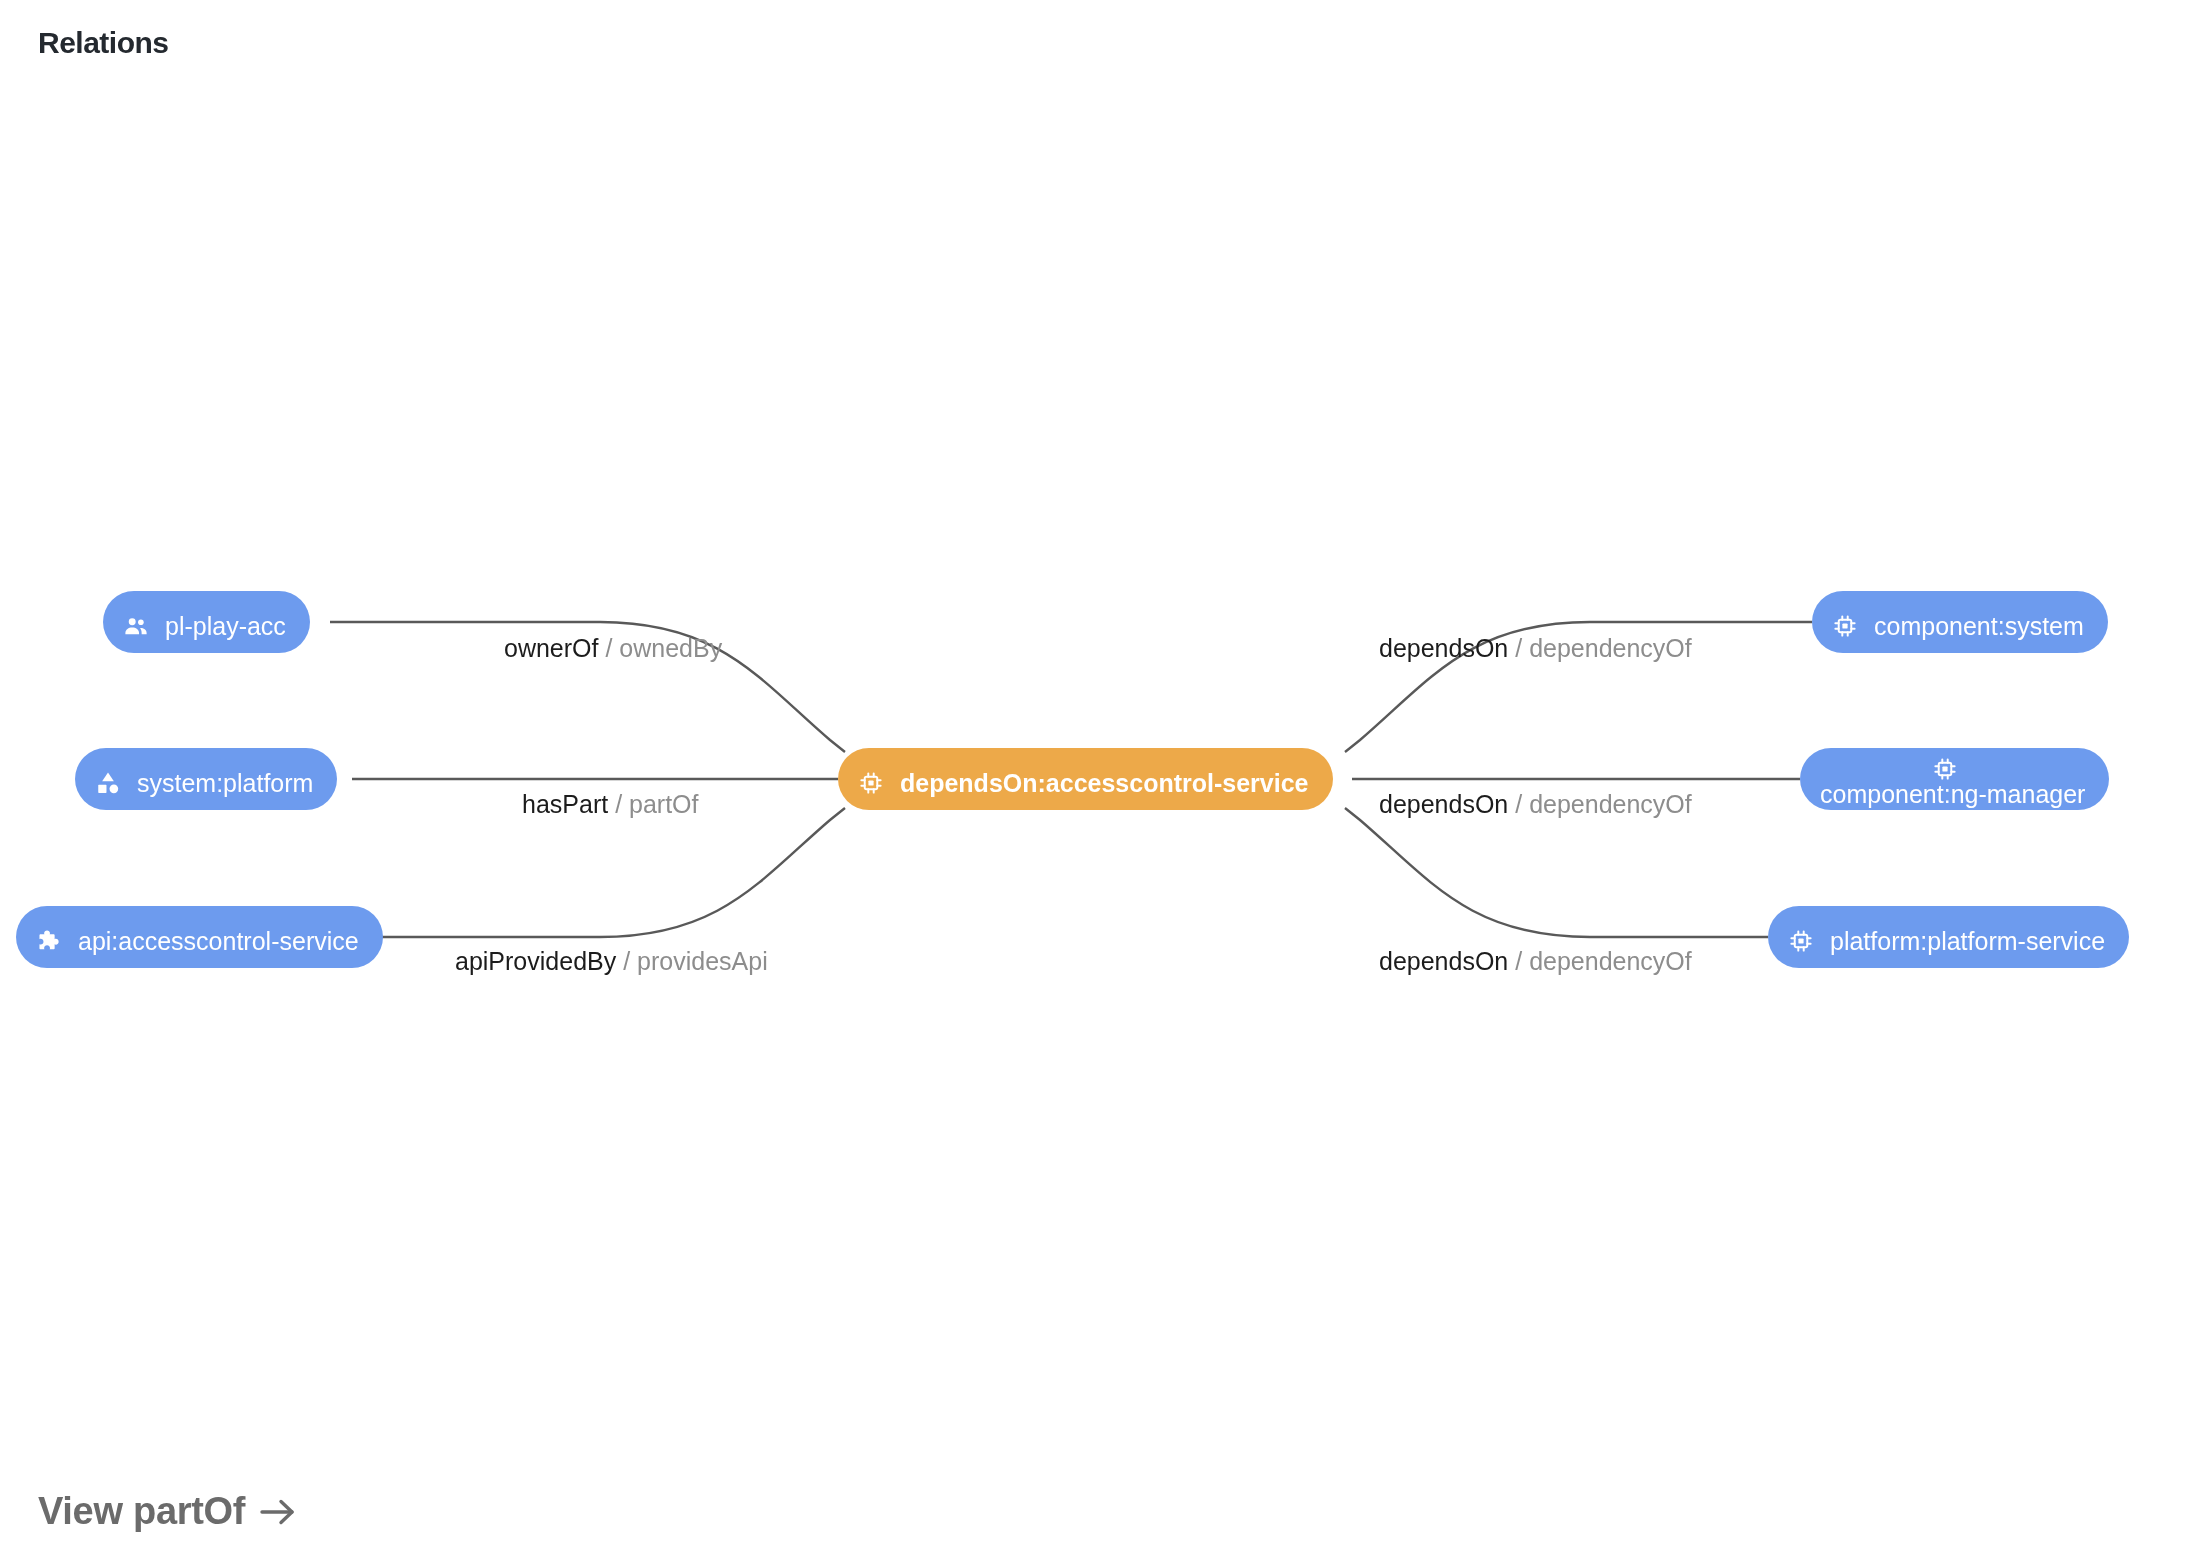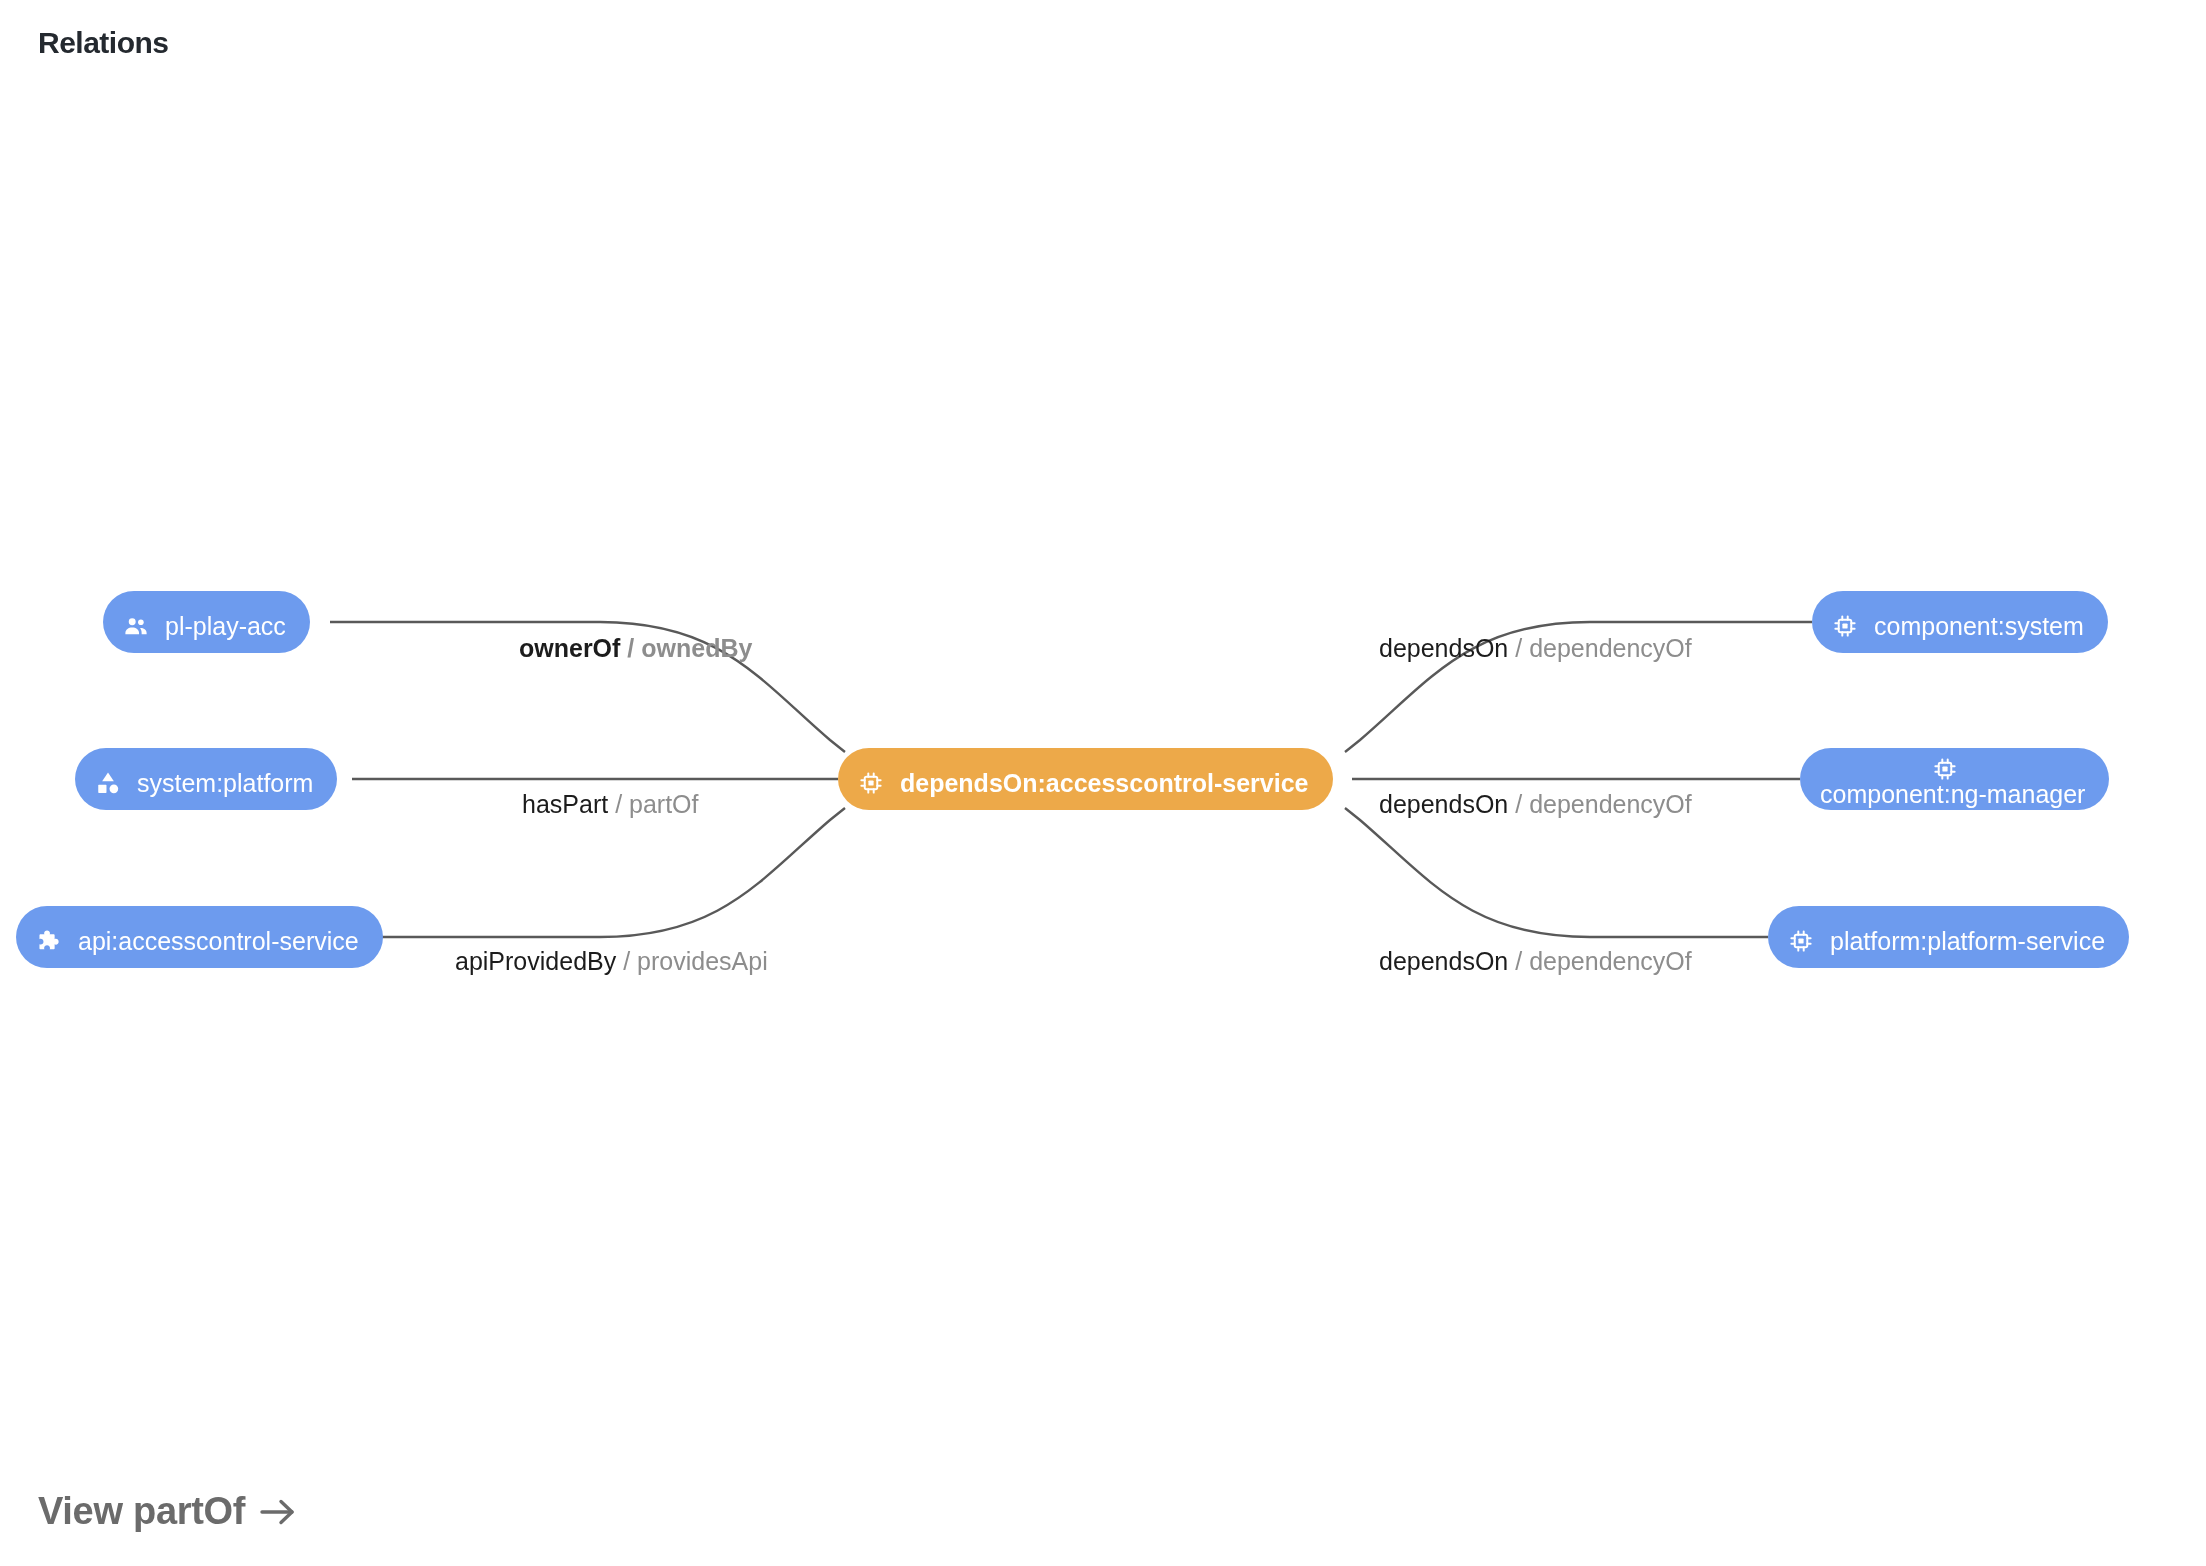--- a/index.html
+++ b/index.html
@@ -199,21 +199,21 @@
     <span class="node-icon">
       <svg width="26" height="26" viewBox="0 0 24 24" fill="none" stroke="#ffffff" stroke-width="1.8">
         <rect x="6.2" y="6.2" width="11.6" height="11.6" rx="1.6"></rect>
         <rect x="9.6" y="9.6" width="4.8" height="4.8" rx="0.8" fill="#ffffff" stroke="none"></rect>
         <path d="M9.5 3.1v3.1M14.5 3.1v3.1M9.5 17.8v3.1M14.5 17.8v3.1M3.1 9.5h3.1M3.1 14.5h3.1M17.8 9.5h3.1M17.8 14.5h3.1" stroke-linecap="round"></path>
       </svg>
     </span>
     <span class="node-label">platform:platform-service</span>
   </div>
 
-  <div class="edge-label" style="left:519px; top:636px;font-weight:bold;">
+  <div class="edge-label" style="left:504px; top:636px;">
     <span>ownerOf</span>
     <span class="sep"> / </span>
     <span class="rev">ownedBy</span>
   </div>
 
   <div class="edge-label" style="left:522px; top:792px;text-align:center;">
     <span>hasPart</span>
     <span class="sep"> / </span>
     <span class="rev">partOf</span>
   </div>

